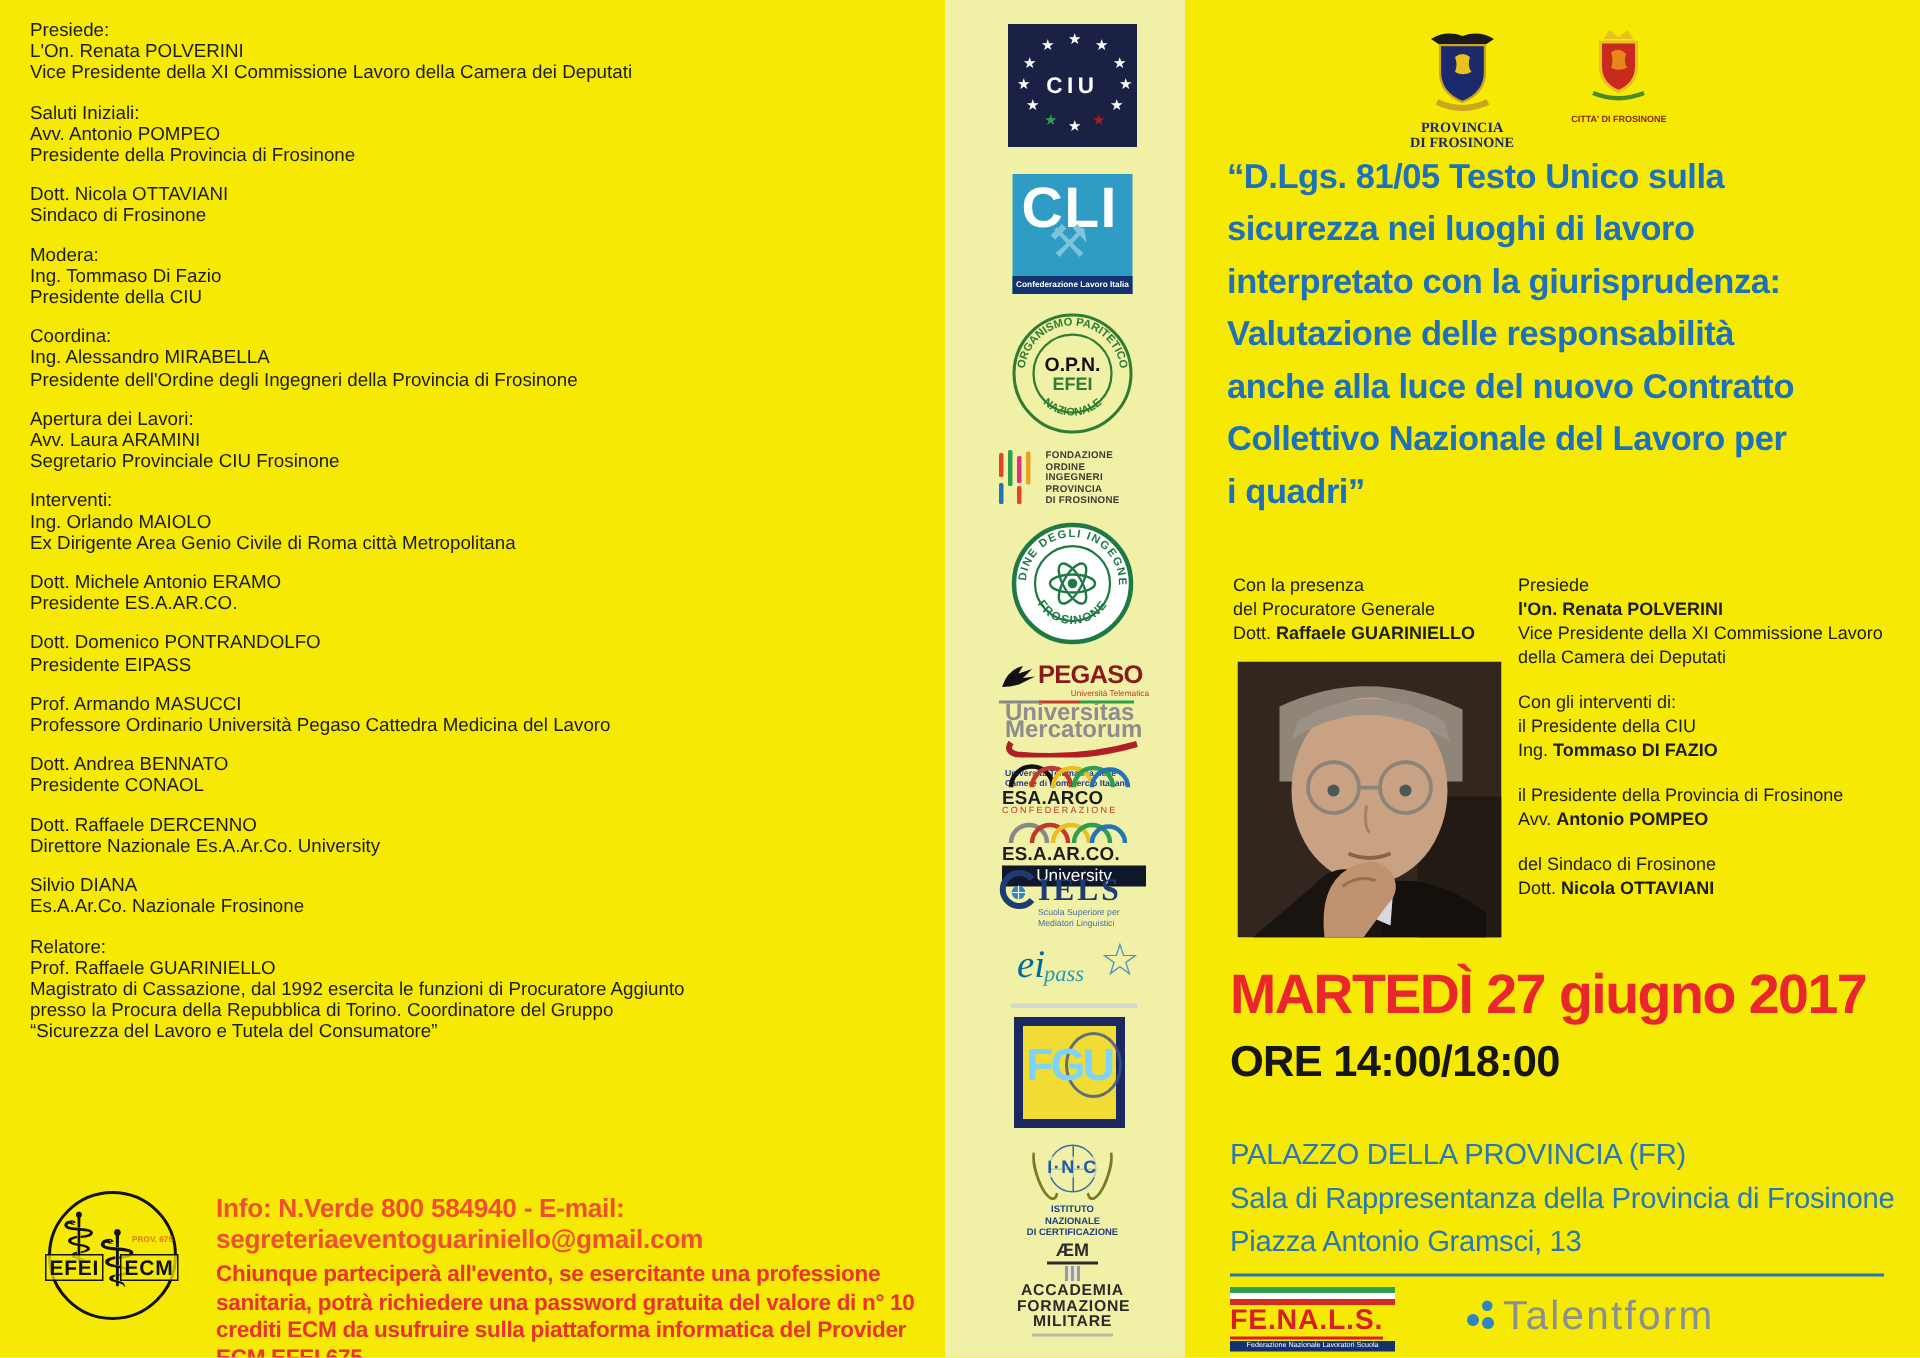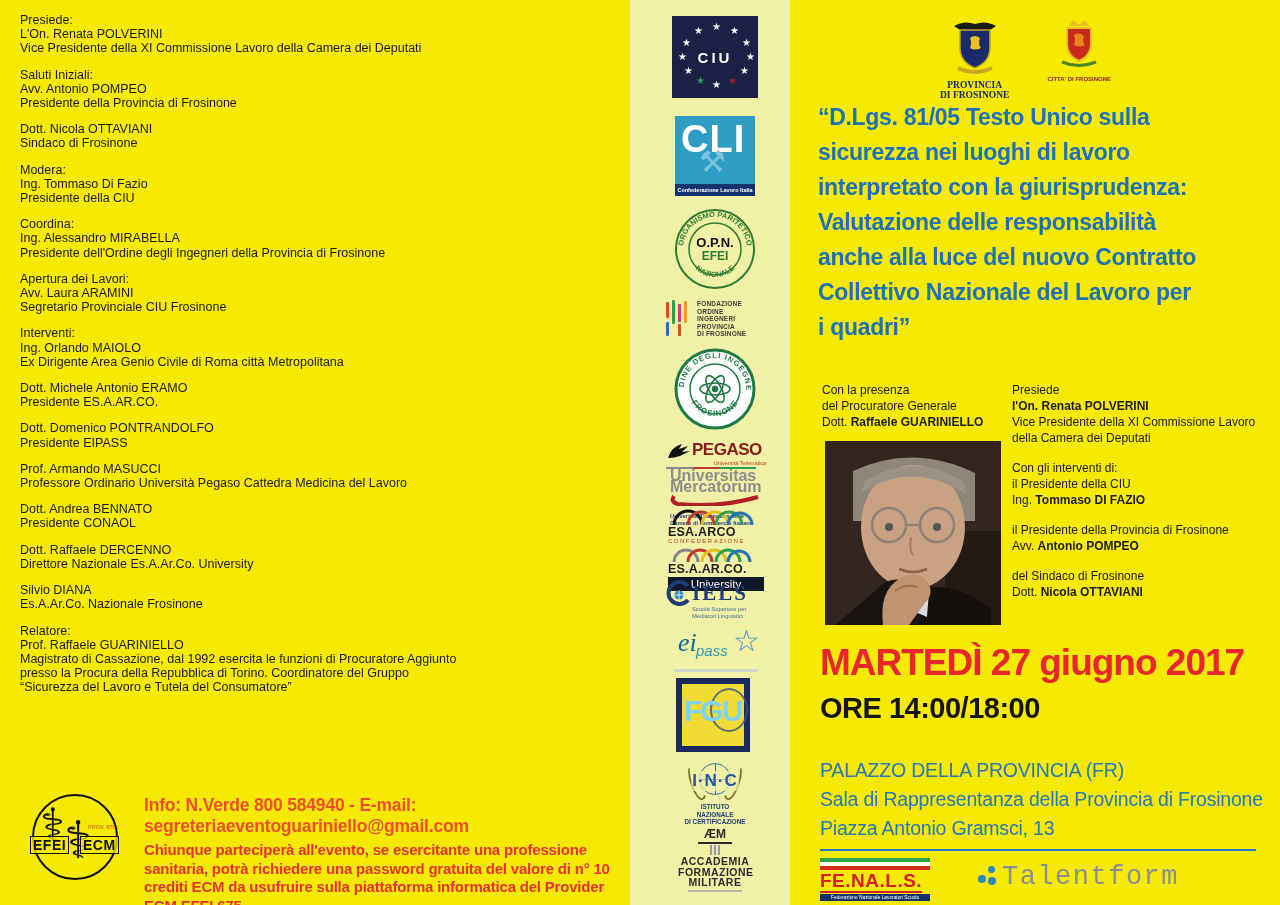--- a/index.html
+++ b/index.html
@@ -66,33 +66,33 @@
   .arcs{display:block;}
   .ciels-box{left:36px;top:580px;width:104px;}
   .ciels-row{display:flex;align-items:center;}
   .ciels-name{font-family:"Liberation Serif","DejaVu Serif",serif;font-size:21px;color:#1f3b73;
               letter-spacing:2px;font-weight:bold;}
   .ciels-sub{font-size:5.8px;color:#4a6fa5;line-height:6.5px;margin-left:26px;white-space:pre-line;}
   .eip-box{left:40px;top:628px;width:92px;position:relative;height:44px;}
   .eip-ei{position:absolute;left:8px;top:0px;font-size:26px;color:#0369a1;font-style:italic;
           font-family:"Liberation Serif","DejaVu Serif",serif;}
   .eip-pass{position:absolute;left:26px;top:14px;font-size:15px;color:#2b9ab5;font-style:italic;
-            font-family:Liberation Sans, sans-serif;}
+            font-family:Liberation Serif, serif;}
   .eip-star{position:absolute;right:2px;top:-2px;font-size:30px;color:#4a90c4;line-height:1;}
   .eip-bar{position:absolute;left:4px;bottom:0;width:84px;height:3px;background:#cfd8cf;}
   .fgu-box{left:46px;top:678px;width:74px;height:74px;background:#1b2a5e;position:absolute;}
   .fgu-inner{position:absolute;left:6px;top:6px;right:6px;bottom:6px;background:#f0dc35;}
   .fgu-text{position:absolute;left:8px;top:16px;font-size:30px;font-weight:900;color:#7dd3fc;letter-spacing:-2px;}
   .fgu-circ{position:absolute;right:2px;top:10px;width:34px;height:40px;border:2.5px solid #3a548c;
             border-radius:50%;opacity:.8;}
   .inc-box{left:52px;top:760px;width:66px;text-align:center;}
   .inc-globe{position:relative;width:30px;height:30px;margin:0 auto;border:1.5px solid #3a6ea8;border-radius:50%;}
   .inc-globe:before{content:"";position:absolute;left:50%;top:0;width:1px;height:100%;background:#3a6ea8;}
   .inc-globe:after{content:"";position:absolute;top:50%;left:0;height:1px;width:100%;background:#3a6ea8;}
-  .inc-letters{position:absolute;left:50%;top:8px;transform:translateX(-50%);font-size:17px;
+  .inc-letters{position:absolute;left:50%;top:8px;transform:translateX(-50%);font-size:12px;
                font-weight:900;color:#2458a8;background:rgba(240,240,166,.7);padding:0 1px;letter-spacing:1px;}
   .inc-wreath{position:absolute;width:10px;height:34px;border:2px solid #7a7a28;border-radius:50%;
               border-right-color:transparent;border-top-color:transparent;}
   .inc-sub{font-size:6.3px;font-weight:bold;color:#1b3f7a;line-height:7.5px;margin-top:4px;white-space:pre-line;}
   .afm-box{left:48px;top:824px;width:74px;text-align:center;}
   .afm-mono{font-size:12px;font-weight:900;color:#2b2b2b;border-bottom:2px solid #2b2b2b;
             display:inline-block;padding:0 6px 1px;}
   .afm-col{width:10px;height:10px;margin:1px auto;background:repeating-linear-gradient(90deg,#9a9a9a 0 2px,#e8e8d0 2px 4px);}
   .afm-name{font-size:10.5px;font-weight:900;color:#2b2b2b;line-height:10.5px;letter-spacing:.5px;white-space:pre-line;}
   .afm-bar{width:54px;height:2px;background:#b8b8a8;margin:2px auto 0;}
@@ -118,21 +118,21 @@
   .location{position:absolute;left:30px;top:756px;width:460px;color:#2679b5;font-size:19.5px;
             line-height:29px;letter-spacing:-0.2px;white-space:pre-line;}
   .blue-rule{position:absolute;left:30px;top:849px;width:436px;height:2px;background:#2679b5;}
   .fenals{position:absolute;left:30px;top:858px;width:116px;}
   .fen-stripes{width:110px;height:12px;display:flex;flex-direction:column;}
   .fen-stripes i{height:4px;display:block;}
   .fen-name{color:#d91f26;font-weight:900;font-size:19px;letter-spacing:.5px;border-bottom:2px solid #d91f26;
             display:inline-block;line-height:21px;}
   .fen-band{width:110px;background:#14336e;color:#fff;font-size:4.8px;text-align:center;
             line-height:7px;height:7px;margin-top:1px;}
-  .talent{position:absolute;left:188px;top:862px;display:flex;align-items:center;font-family:Liberation Mono, monospace;}
+  .talent{position:absolute;left:188px;top:862px;display:flex;align-items:center;}
   .t-dots{position:relative;width:18px;height:22px;margin-right:6px;}
   .t-dots i{position:absolute;border-radius:50%;background:#2e86c1;}
   .t-name{color:#8a8f93;font-size:27px;letter-spacing:1.5px;font-weight:400;}
 
   svg text{font-family:"Liberation Sans","DejaVu Sans",sans-serif;}
 </style>
 </head>
 <body>
 
 <div class="page">

